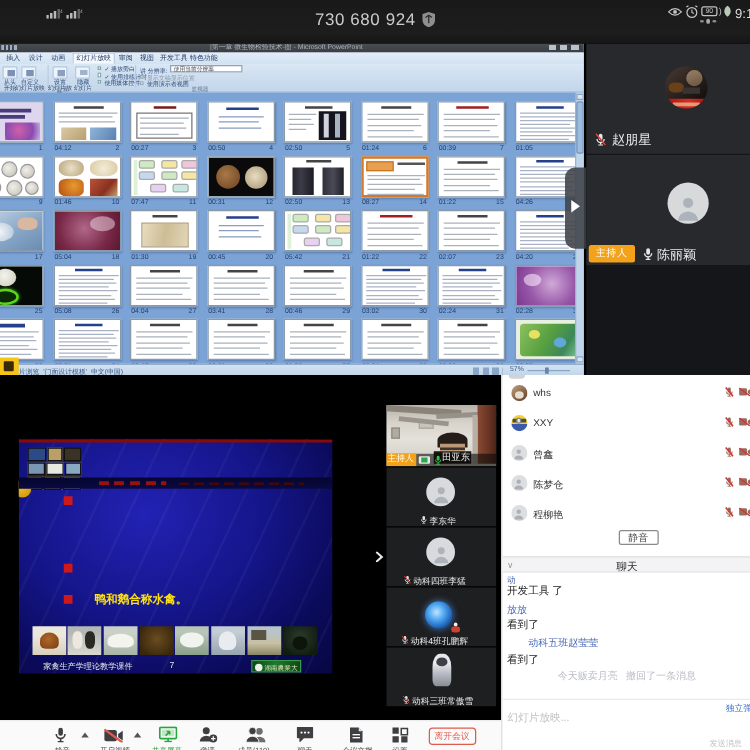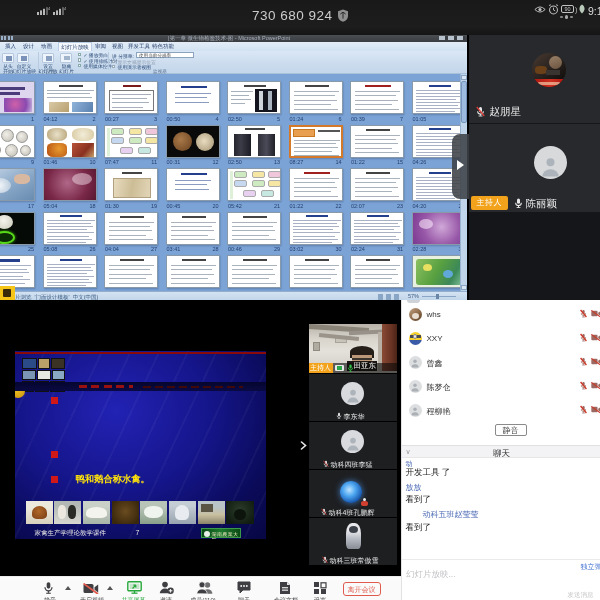--- a/index.html
+++ b/index.html
@@ -942,20 +942,21 @@
     <div style="position:absolute;left:0;top:145px;width:200px;height:12.5px;background:#f3f3f5;border-top:0.7px solid #e0e0e0;border-bottom:0.7px solid #e6e6e6;">
       <div style="position:absolute;left:4px;top:2px;font-size:7px;color:#999;">∨</div>
       <div style="position:absolute;left:0;top:2px;width:200px;text-align:center;font-size:8.5px;color:#333;">聊天</div>
     </div>
     <div style="position:absolute;left:4px;top:159px;font-size:7px;color:#4a69b4;white-space:nowrap;">动</div>
     <div style="position:absolute;left:4px;top:166.5px;font-size:8.5px;color:#222;white-space:nowrap;">开发工具 了</div>
     <div style="position:absolute;left:4px;top:182px;font-size:8px;color:#4a69b4;white-space:nowrap;">放放</div>
     <div style="position:absolute;left:4px;top:193.5px;font-size:8.5px;color:#222;white-space:nowrap;">看到了</div>
     <div style="position:absolute;left:4px;top:208.5px;font-size:8px;color:#4a69b4;white-space:nowrap;padding-left:17px;">动科五班赵莹莹</div>
     <div style="position:absolute;left:4px;top:222px;font-size:8.5px;color:#222;white-space:nowrap;">看到了</div>
+    <div style="position:absolute;left:0;top:235px;width:200px;text-align:center;font-size:8px;color:#b9bcc4;">今天贩卖月亮&nbsp;&nbsp;&nbsp;撤回了一条消息</div>
     <div style="position:absolute;left:0;top:258.5px;width:200px;height:0;border-top:0.8px solid #ebebeb;"></div>
     <div style="position:absolute;left:179px;top:261.5px;font-size:7px;color:#3d6fd0;white-space:nowrap;">独立弹窗</div>
     <div style="position:absolute;left:4.5px;top:269px;font-size:8.5px;color:#c2c2c6;">幻灯片放映...</div>
     <div style="position:absolute;left:166px;top:290.5px;font-size:6.5px;color:#c2c2c6;">发送消息</div>
   </div>
 <div style="position:absolute;left:407px;top:300px;width:13px;height:3px;border-radius:0 0 6px 6px;background:#cfd2d6;z-index:3;"></div>
 <div style="position:absolute;left:0;top:576px;width:400.5px;height:24px;background:#fafafa;border-top:0.8px solid #ececec;">
     <div style="position:absolute;left:43px;top:4px;">
       <svg width="11" height="13.5" viewBox="0 0 12 14" style="display:block">
         <rect x="4" y="1" width="4" height="7" rx="2" fill="#3f3f43"></rect>

